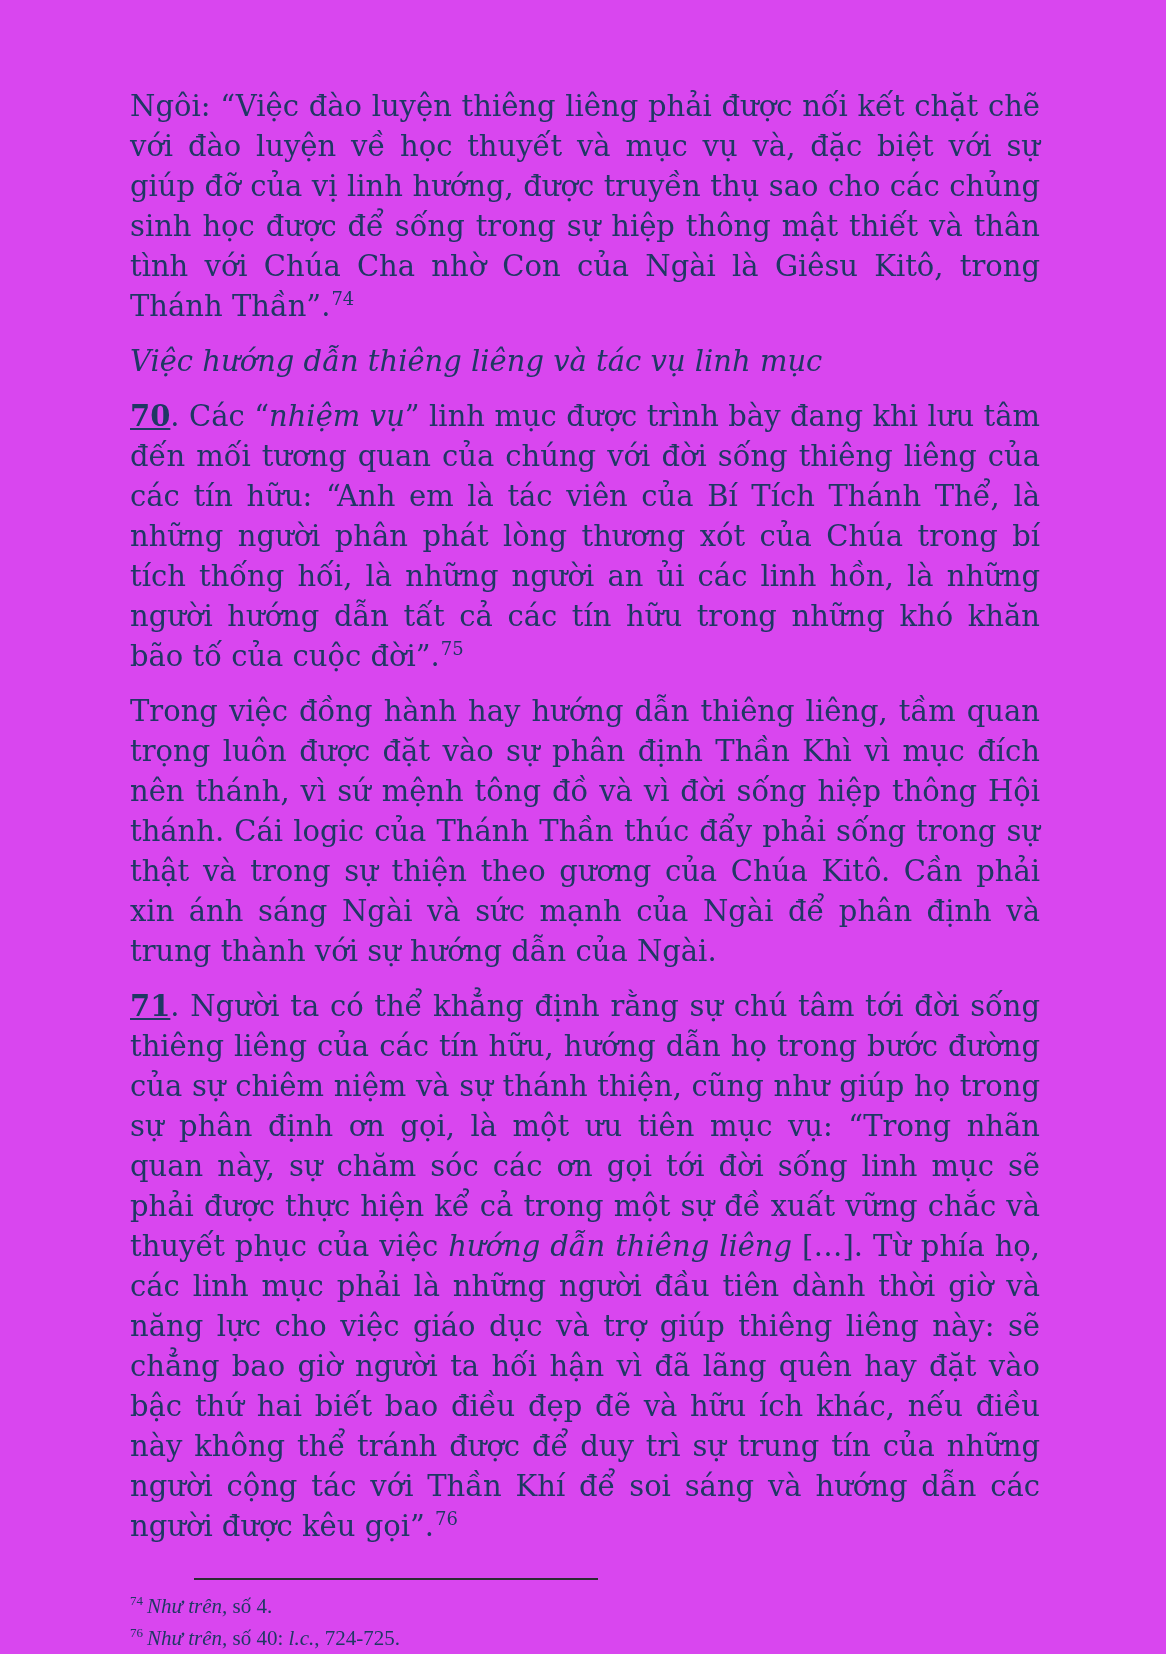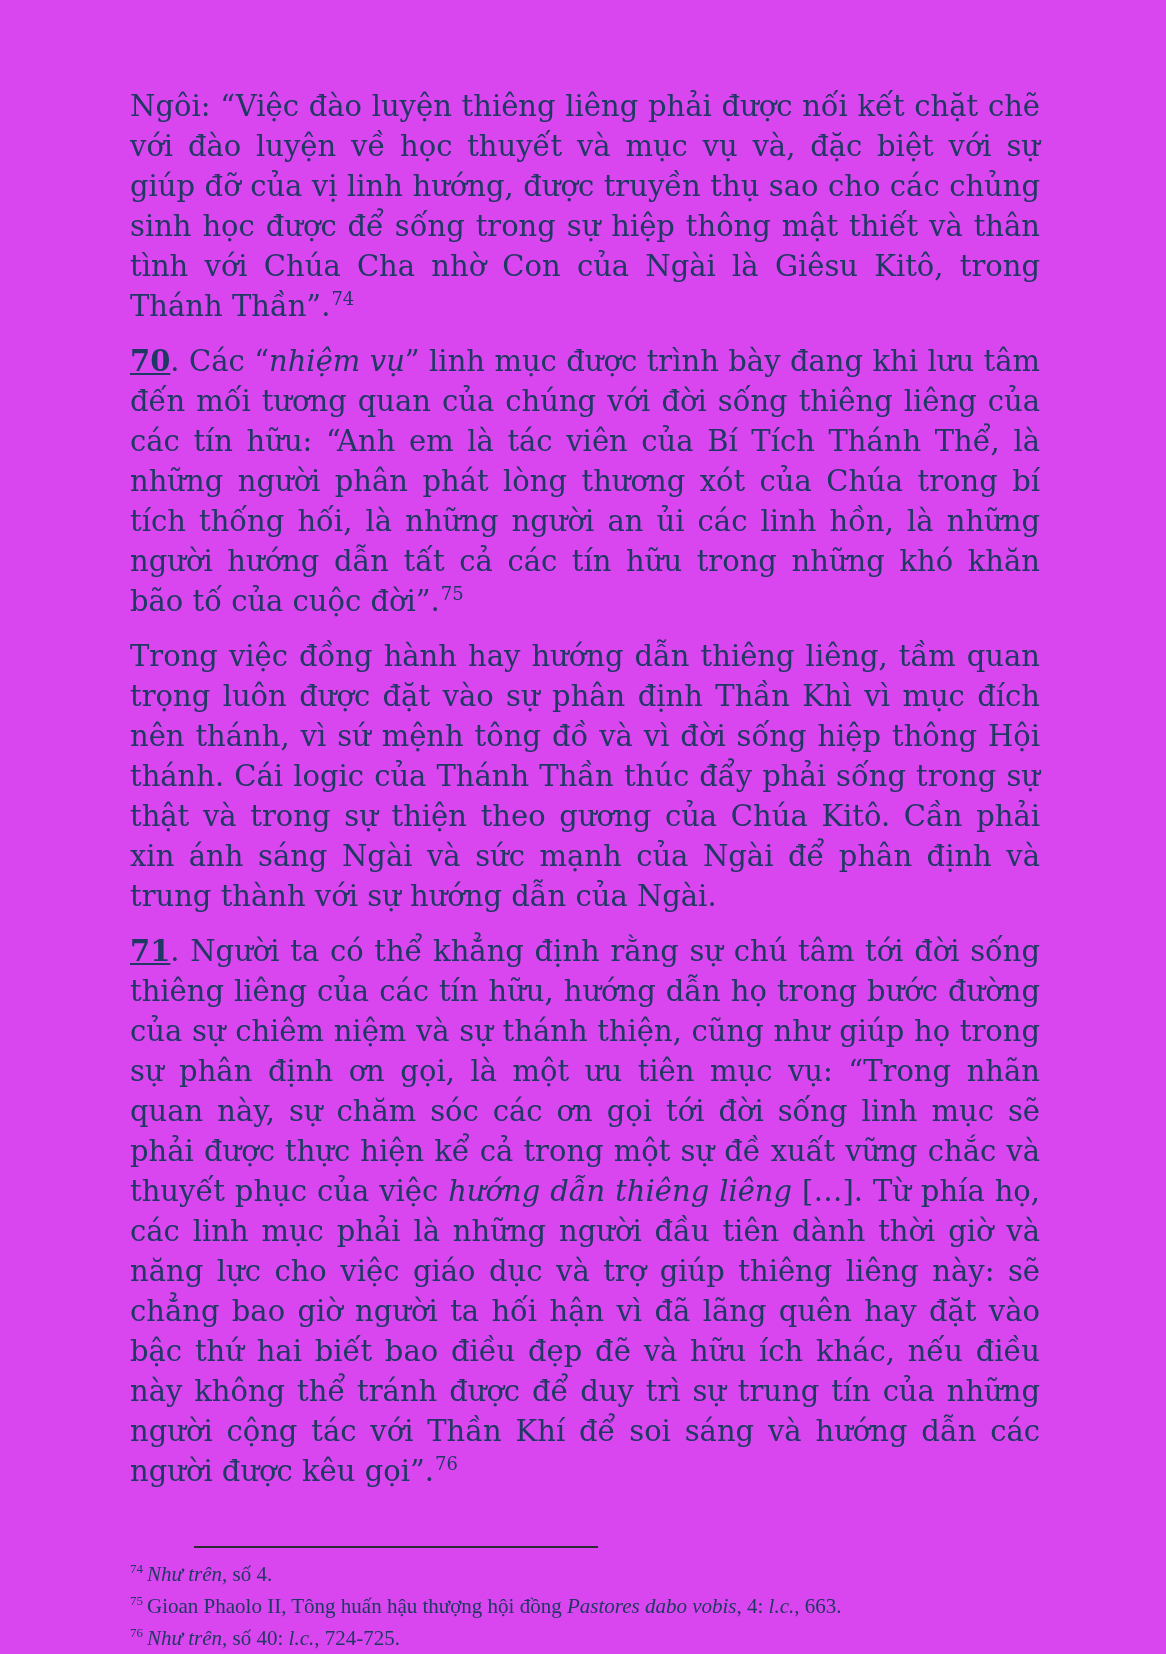--- a/index.html
+++ b/index.html
@@ -62,32 +62,32 @@
   .footnote sup { margin-right: 4px; margin-left: 0; }
 </style>
 </head>
 <body>
 
 <div class="page">
 
   <main class="body-text">
     <p class="para"><span>Ngôi: “Việc đào luyện thiêng liêng phải được nối kết chặt chẽ với đào luyện về học thuyết và mục vụ và, đặc biệt với sự giúp đỡ của vị linh hướng, được truyền thụ sao cho các chủng sinh học được để sống trong sự hiệp thông mật thiết và thân tình với Chúa Cha nhờ Con của Ngài là Giêsu Kitô, trong Thánh Thần”.</span><sup>74</sup></p>
 
+    <h2 class="section-heading"><span>Việc hướng dẫn thiêng liêng và tác vụ linh mục</span></h2>
 
     <p class="para"><span class="bd">70</span><span>. Các “</span><span class="it">nhiệm vụ</span><span>” linh mục được trình bày đang khi lưu tâm đến mối tương quan của chúng với đời sống thiêng liêng của các tín hữu: “Anh em là tác viên của Bí Tích Thánh Thể, là những người phân phát lòng thương xót của Chúa trong bí tích thống hối, là những người an ủi các linh hồn, là những người hướng dẫn tất cả các tín hữu trong những khó khăn bão tố của cuộc đời”.</span><sup>75</sup></p>
 
     <p class="para"><span>Trong việc đồng hành hay hướng dẫn thiêng liêng, tầm quan trọng luôn được đặt vào sự phân định Thần Khì vì mục đích nên thánh, vì sứ mệnh tông đồ và vì đời sống hiệp thông Hội thánh. Cái logic của Thánh Thần thúc đẩy phải sống trong sự thật và trong sự thiện theo gương của Chúa Kitô. Cần phải xin ánh sáng Ngài và sức mạnh của Ngài để phân định và trung thành với sự hướng dẫn của Ngài.</span></p>
 
     <p class="para"><span class="bd">71</span><span>. Người ta có thể khẳng định rằng sự chú tâm tới đời sống thiêng liêng của các tín hữu, hướng dẫn họ trong bước đường của sự chiêm niệm và sự thánh thiện, cũng như giúp họ trong sự phân định ơn gọi, là một ưu tiên mục vụ: “Trong nhãn quan này, sự chăm sóc các ơn gọi tới đời sống linh mục sẽ phải được thực hiện kể cả trong một sự đề xuất vững chắc và thuyết phục của việc </span><span class="it">hướng dẫn thiêng liêng</span><span> […]. Từ phía họ, các linh mục phải là những người đầu tiên dành thời giờ và năng lực cho việc giáo dục và trợ giúp thiêng liêng này: sẽ chẳng bao giờ người ta hối hận vì đã lãng quên hay đặt vào bậc thứ hai biết bao điều đẹp đẽ và hữu ích khác, nếu điều này không thể tránh được để duy trì sự trung tín của những người cộng tác với Thần Khí để soi sáng và hướng dẫn các người được kêu gọi”.</span><sup>76</sup></p>
   </main>
 
   <footer class="footnote-area">
     <div class="footnote-divider"></div>
 
     <div class="footnote"><sup>74</sup><span><span class="it">Như trên,</span><span> số 4.</span></span></div>
 
-    <div class="footnote"><sup>75</sup><span><span>Gioan Phaolo II, Tông huấn hậu thượng hội đồng </span><span class="it">Pastores dabo vobis</span><span>, 4: </span><span class="it">l.c.</span><span>, 663.</span></span></div>
 
     <div class="footnote"><sup>76</sup><span><span class="it">Như trên,</span><span> số 40: </span><span class="it">l.c.</span><span>, 724-725.</span></span></div>
 
   </footer>
 
 </div>
 
 </body></html>

